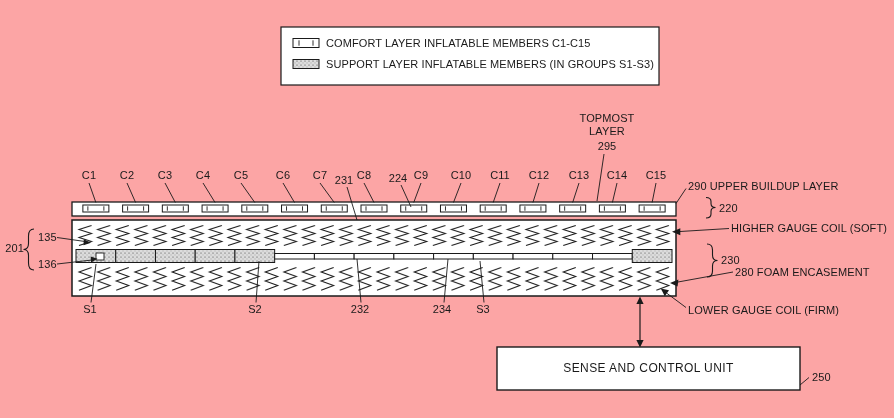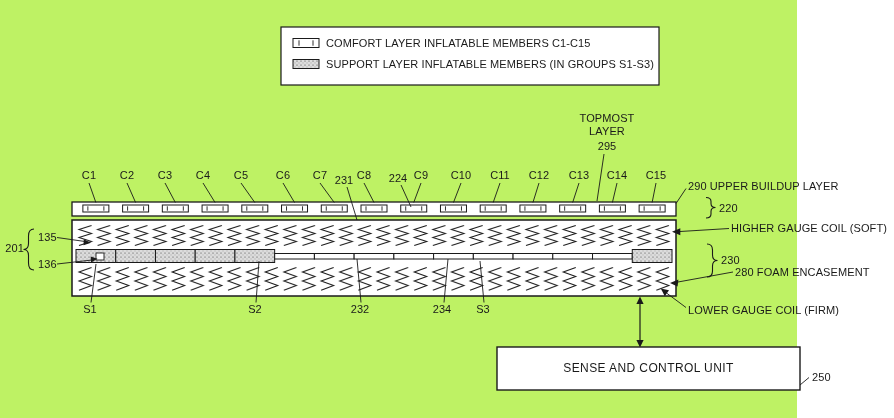--- a/index.html
+++ b/index.html
@@ -1,16 +1,16 @@
 <!DOCTYPE html>
 <html><head>
 <meta charset="utf-8">
 <style>
   html,body{margin:0;padding:0;background:#ffffff;width:894px;height:418px;overflow:hidden}
-  .stage{position:relative;width:797px;height:418px;background:#bef264}
+  .stage{position:relative;width:894px;height:418px;background:#fca5a5}
   svg{display:block}
   text{font-family:"Liberation Sans","DejaVu Sans",sans-serif;font-size:11px;fill:#1a1a1a;letter-spacing:0.1px}
   text.unit{font-size:12px;letter-spacing:0.4px}
 </style>
 </head>
 <body>
 
 <div class="stage">
 <svg id="fig" width="894" height="418" viewBox="0 0 894 418">
   <defs>

